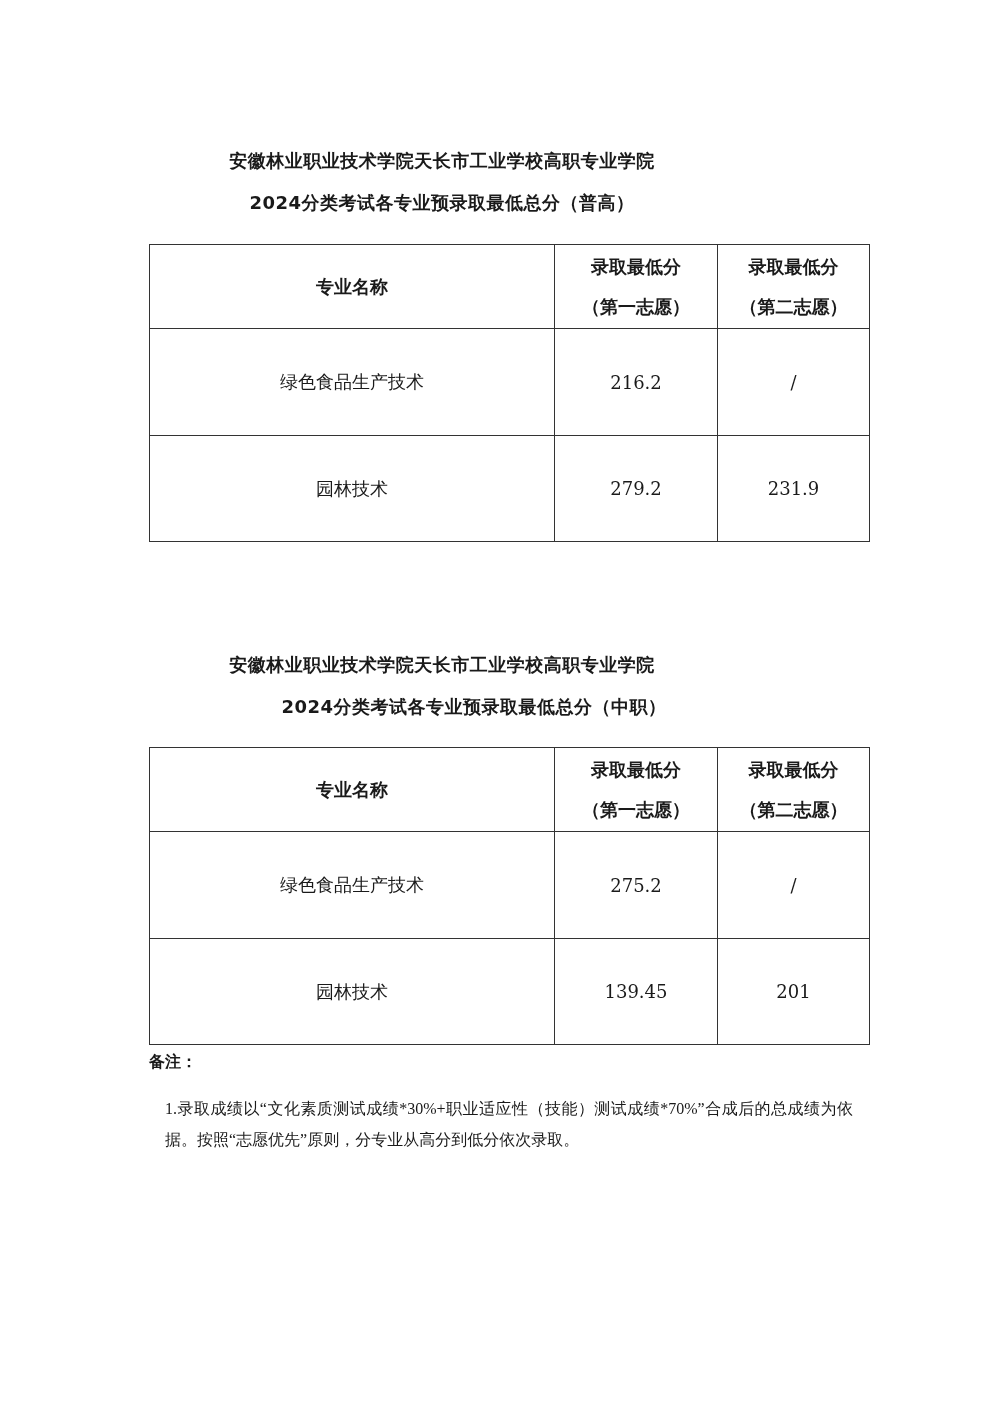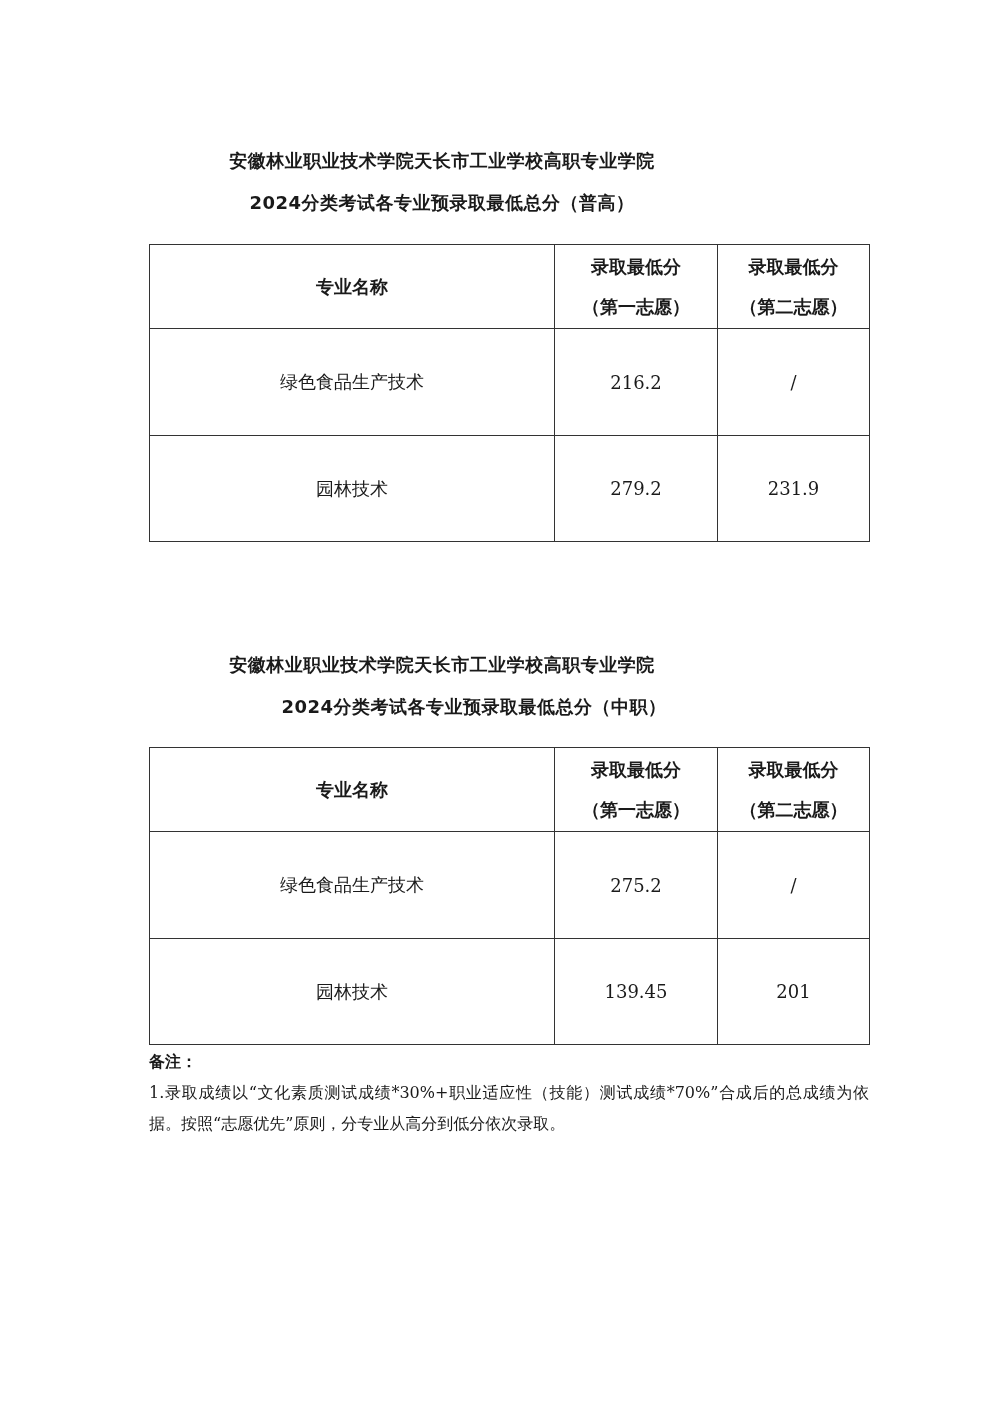--- a/index.html
+++ b/index.html
@@ -23,21 +23,21 @@
     font-family: "DejaVu Sans", "Liberation Sans", sans-serif;
     font-weight: bold; font-size: 18px; height: 83px; line-height: 40px;
   }
   table.scores td { font-size: 18px; height: 105px; font-weight: normal; }
   col.c1 { width: 405px; } col.c2 { width: 163px; } col.c3 { width: 152px; }
   .notes {
     position: absolute; left: 149px; width: 720px; top: 1046px;
     font-size: 16px; line-height: 31px;
   }
   .notes .label { font-family: "DejaVu Sans", "Liberation Sans", sans-serif; font-weight: bold; }
-  .notes p { margin: 0; text-align: justify; }
+  .notes p { margin: 16px; text-align: justify; font-family: Liberation Serif, serif; }
   .gap { height: 31px; }
 </style>
 </head>
 <body>
 
 <div class="title" style="top:149px;">安徽林业职业技术学院天长市工业学校高职专业学院</div>
 <div class="title" style="top:191px;">2024分类考试各专业预录取最低总分（普高）</div>
 
 <table class="scores" style="top:244px;">
   <colgroup>

